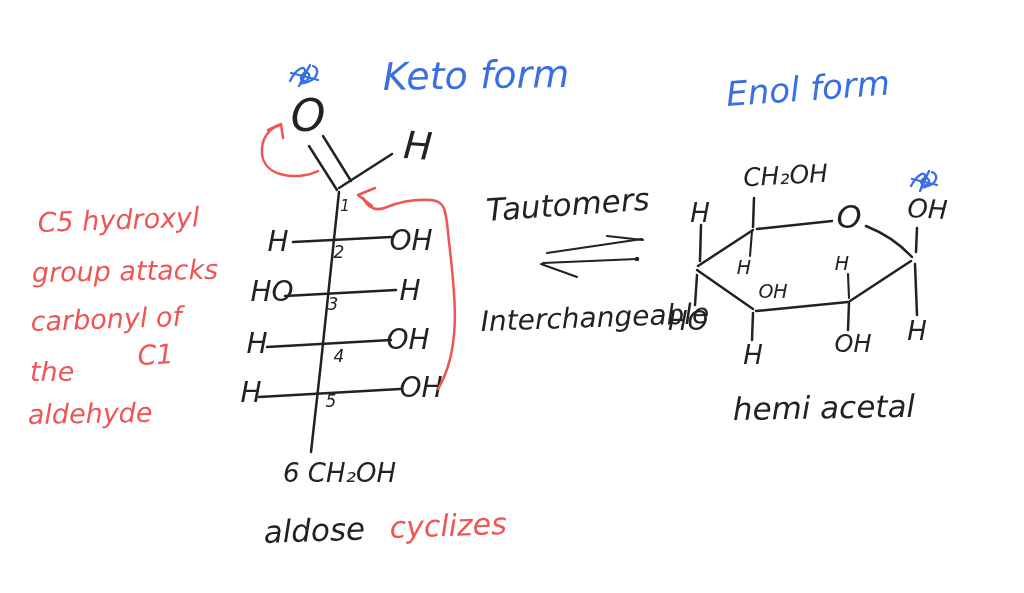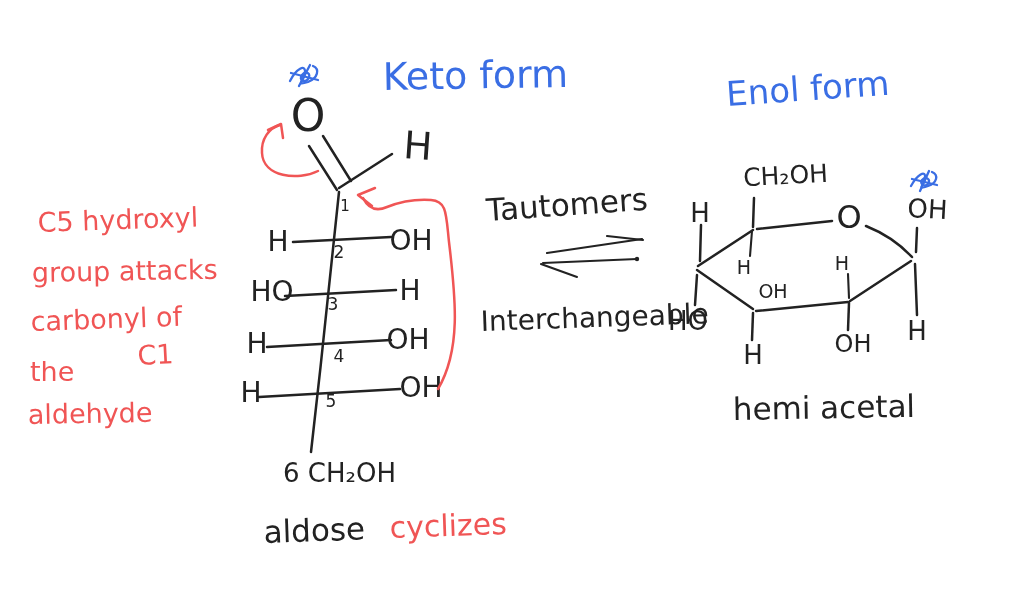--- a/index.html
+++ b/index.html
@@ -1,16 +1,16 @@
 <!DOCTYPE html>
 <html style="--bg: #ffffff; --ink: #222222; --red: #f05555; --blue: #3a6ee4;"><head>
 <meta charset="utf-8">
 <style>
   html,body{margin:0;padding:0;background:#fff;}
-  .board{position:relative;width:1024px;height:593px;background:var(--bg,#fff);overflow:hidden;}
+  .board{position:relative;width:1024px;height:593px;background:var(--bg,#fff);overflow:hidden;font-style:italic;}
   svg{display:block;}
   svg text{font-family:"DejaVu Sans", sans-serif;}
   .ink-t{fill:var(--ink);}
   .red-t{fill:var(--red);}
   .blue-t{fill:var(--blue);}
   .ink-s,.red-s,.blue-s{fill:none;stroke-linecap:round;stroke-linejoin:round;}
   .ink-s{stroke:var(--ink);stroke-width:2.5;}
   .ink-s.thin{stroke-width:2.1;}
   .red-s{stroke:var(--red);stroke-width:2.5;}
   .blue-s{stroke:var(--blue);stroke-width:2.3;}

